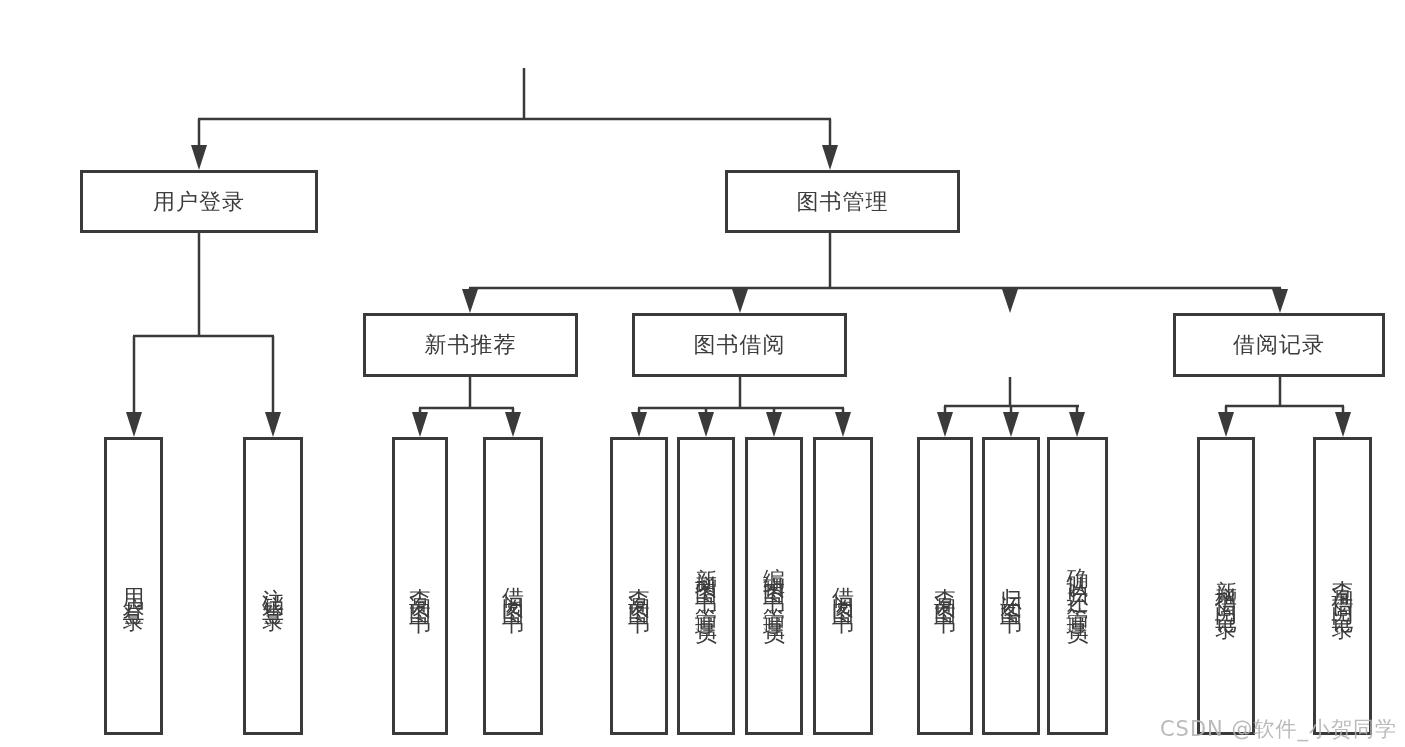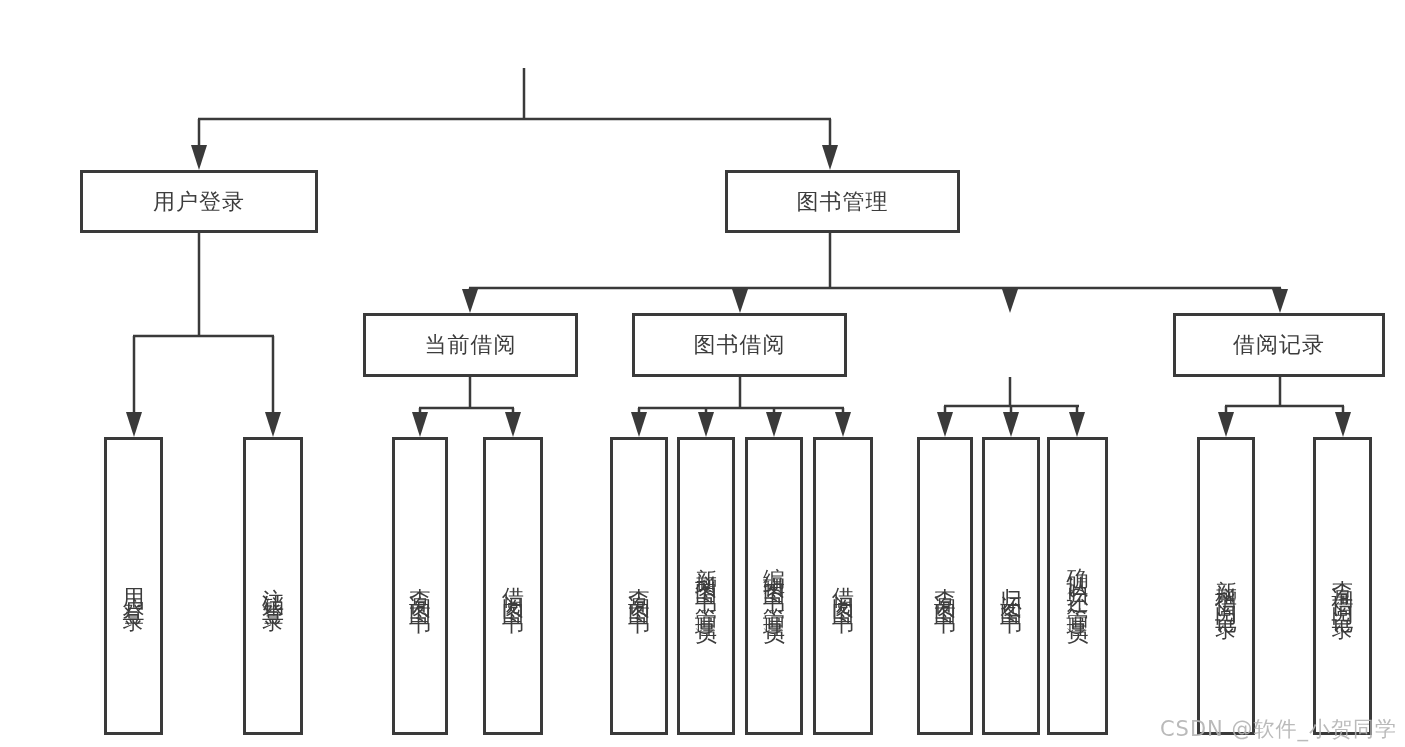--- a/index.html
+++ b/index.html
@@ -135,21 +135,21 @@
     <line x1="1226" y1="406" x2="1226" y2="419"></line>
     <line x1="1343" y1="406" x2="1343" y2="419"></line>
     <polygon points="1218,412 1234,412 1226,437"></polygon>
     <polygon points="1335,412 1351,412 1343,437"></polygon>
   </svg>
 
 
   <div class="node" style="left:80px;top:170px;width:238px;height:63px;">用户登录</div>
   <div class="node" style="left:713px;top:170px;width:235px;height:63px;margin-left:12px;">图书管理</div>
 
-  <div class="node" style="left:363px;top:313px;width:215px;height:64px;">当前借阅</div>
+  <div class="node" style="left:363px;top:313px;width:215px;height:64px;">新书推荐</div>
   <div class="node" style="left:632px;top:313px;width:215px;height:64px;">图书借阅</div>
   <div class="node" style="left:1173px;top:313px;width:212px;height:64px;">借阅记录</div>
 
   <div class="leaf" style="left:104px;width:59px;">
     <span class="vtext">用户登录</span>
   </div>
   <div class="leaf" style="left:243px;width:60px;">
     <span class="vtext">注销登录</span>
   </div>
   <div class="leaf" style="left:392px;width:56px;">

